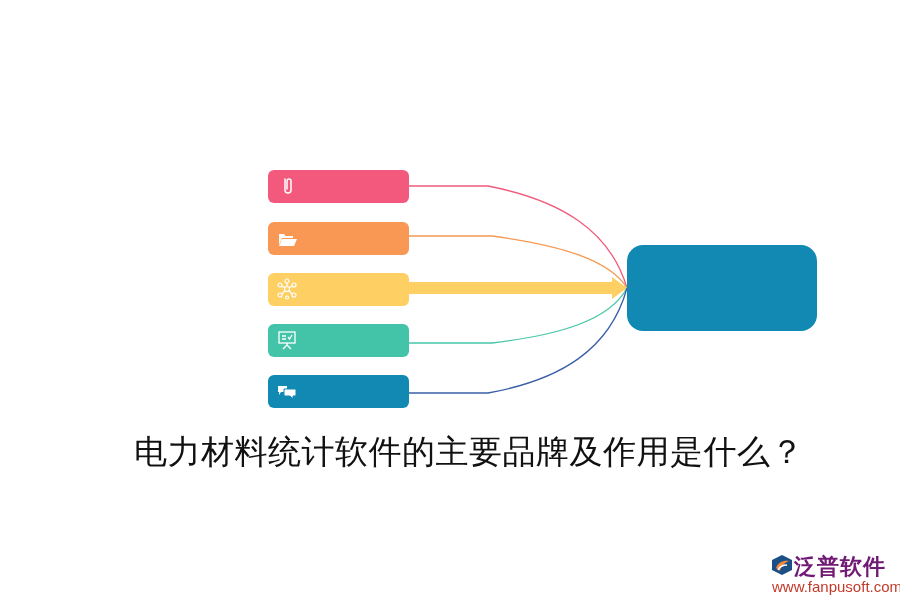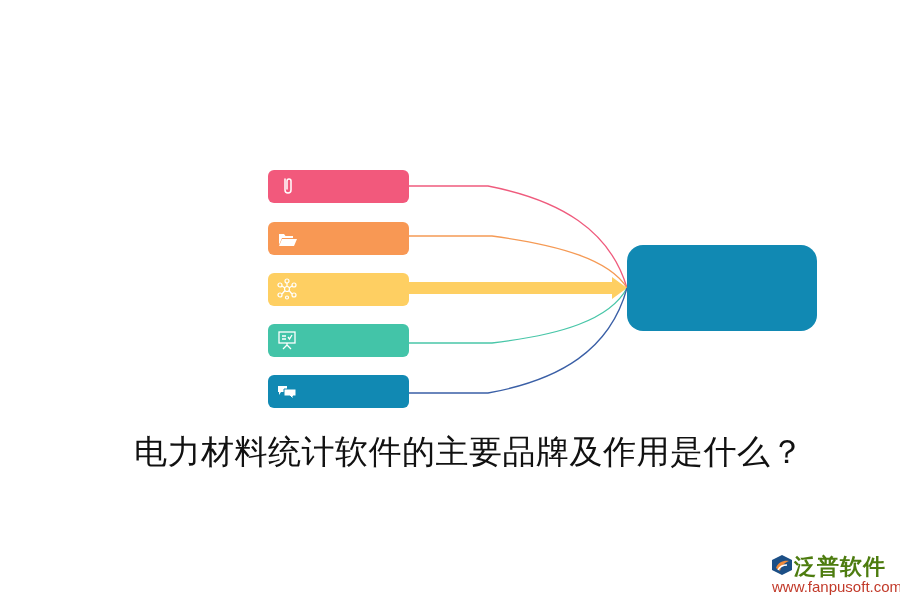--- a/index.html
+++ b/index.html
@@ -19,21 +19,21 @@
     .hub {
       position: absolute; left: 627px; top: 245px; width: 190px; height: 86px;
       border-radius: 16px; background: #1189b3;
     }
     .title {
       position: absolute; left: 0; top: 430px; width: 938px; text-align: center;
       font-size: 33px; color: #111; letter-spacing: 0.5px;
     }
     .logo { position: absolute; left: 766px; top: 552px; width: 130px; height: 40px; }
     .logo .brand {
-      position: absolute; left: 28px; top: 0px; font-size: 22px; color: #4d7c0f;
+      position: absolute; left: 28px; top: 0px; font-size: 22px; color: #701a75;
       font-family: Liberation Mono, monospace; font-weight: bold; letter-spacing: 1px;
     }
     .logo .url {
       position: absolute; left: 6px; top: 26px; font-size: 15px; color: #c23a2a;
       font-family: Liberation Sans, sans-serif;
     }
     .logo .mark { position: absolute; left: 4px; top: 2px; width: 24px; height: 22px; }
   </style>
 </head>
 <body>

